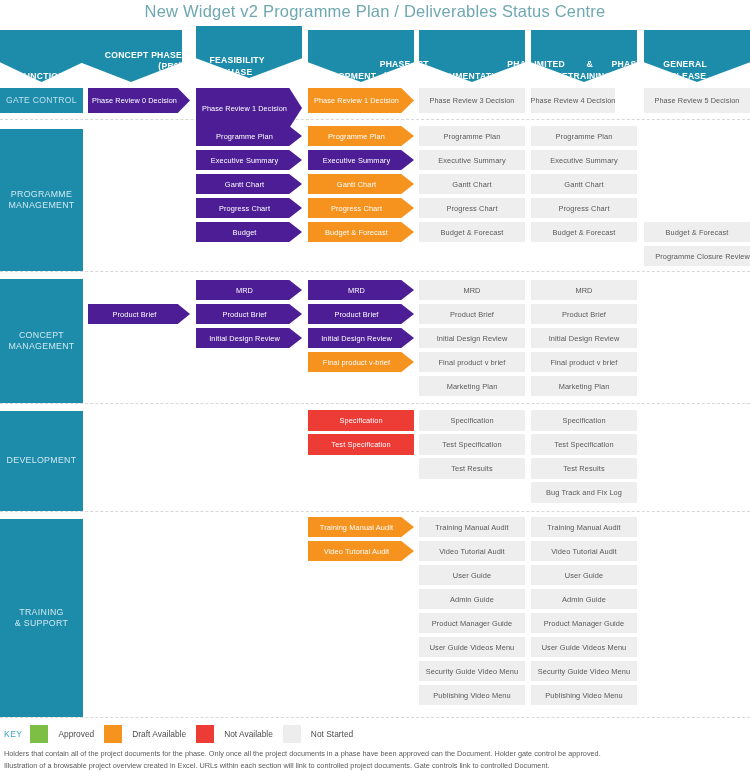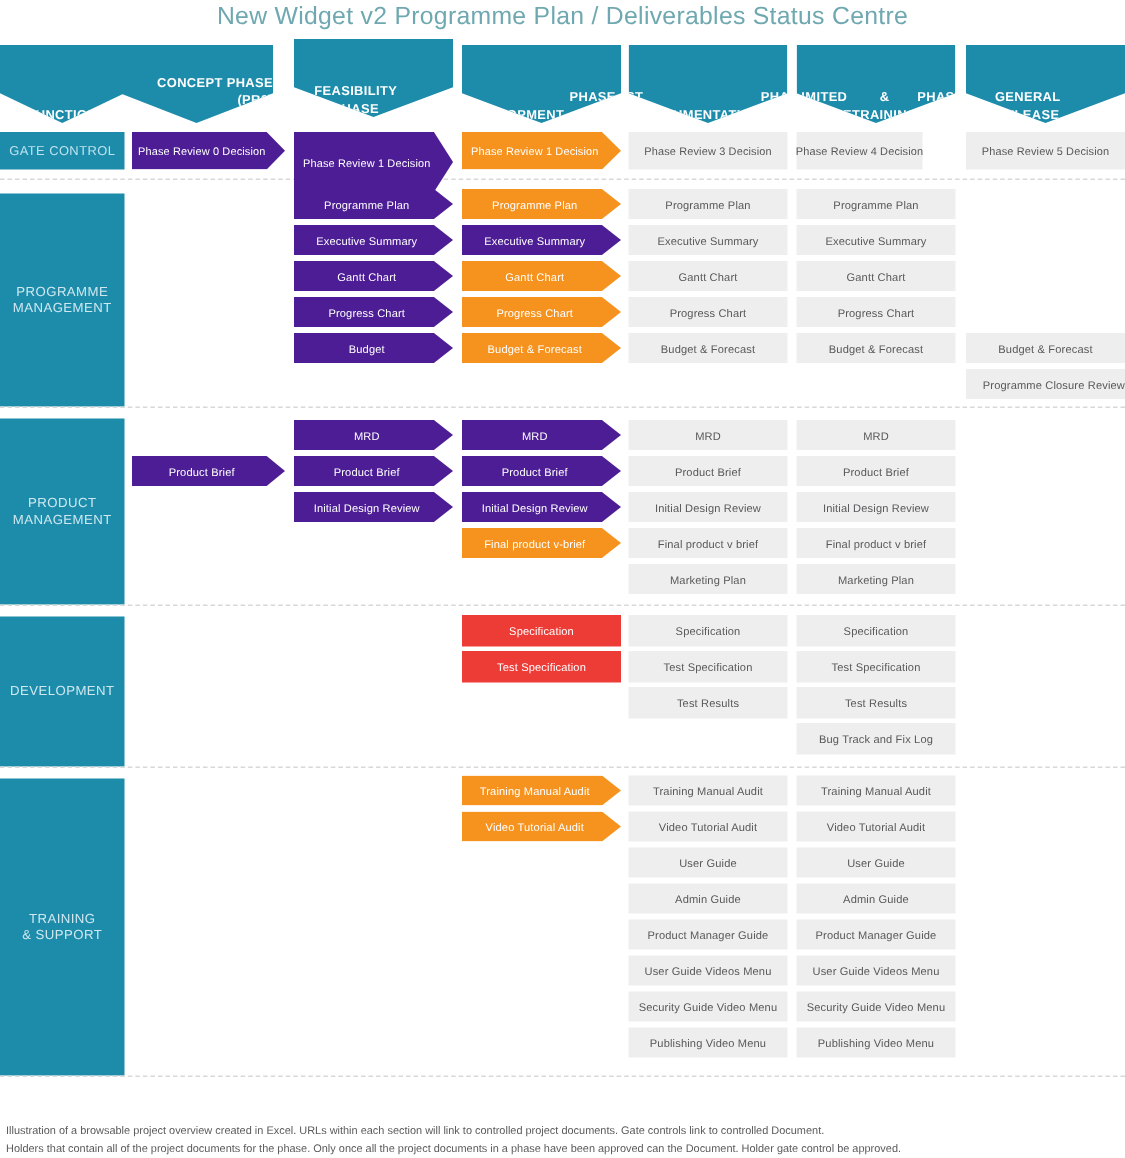--- a/index.html
+++ b/index.html
@@ -175,21 +175,21 @@
         </div>
       </div>
       <div class="fnblock" style="left: 0px; top: 129px; width: 83px; height: 142px;">
         <div>
           <div>PROGRAMME</div>
           <div>MANAGEMENT</div>
         </div>
       </div>
       <div class="fnblock" style="left: 0px; top: 279px; width: 83px; height: 124px;">
         <div>
-          <div>PRODUCT</div>
+          <div>CONCEPT</div>
           <div>MANAGEMENT</div>
         </div>
       </div>
       <div class="fnblock" style="left: 0px; top: 411px; width: 83px; height: 100px;">
         <div>
           <div>DEVELOPMENT</div>
         </div>
       </div>
       <div class="fnblock" style="left: 0px; top: 519px; width: 83px; height: 198px;">
         <div>
@@ -420,19 +420,40 @@
         <span>User Guide Videos Menu</span>
       </div>
       <div class="cell notstart" style="left: 531px; top: 661px; width: 106px; height: 20px;">
         <span>Security Guide Video Menu</span>
       </div>
       <div class="cell notstart" style="left: 531px; top: 685px; width: 106px; height: 20px;">
         <span>Publishing Video Menu</span>
       </div>
     </div>
 
+  <div id="key">
+    <div class="klabel">KEY</div>
+    <div id="key-items" style="display:flex;align-items:center;">
+        <div class="kitem">
+          <span class="swatch sw-approved"></span>
+          <span class="ktext">Approved</span>
+        </div>
+        <div class="kitem">
+          <span class="swatch sw-draft"></span>
+          <span class="ktext">Draft Available</span>
+        </div>
+        <div class="kitem">
+          <span class="swatch sw-notavail"></span>
+          <span class="ktext">Not Available</span>
+        </div>
+        <div class="kitem">
+          <span class="swatch sw-notstart"></span>
+          <span class="ktext">Not Started</span>
+        </div>
+      </div>
+  </div>
 
   <div id="footnote">
+      <p>Holders that contain all of the project documents for the phase. Only once all the project documents in a phase have been approved can the Document. Holder gate control be approved.</p>
       <p>Illustration of a browsable project overview created in Excel. URLs within each section will link to controlled project documents. Gate controls link to controlled Document.</p>
-      <p>Holders that contain all of the project documents for the phase. Only once all the project documents in a phase have been approved can the Document. Holder gate control be approved.</p>
     </div>
 
 </div>
 
 </body></html>

